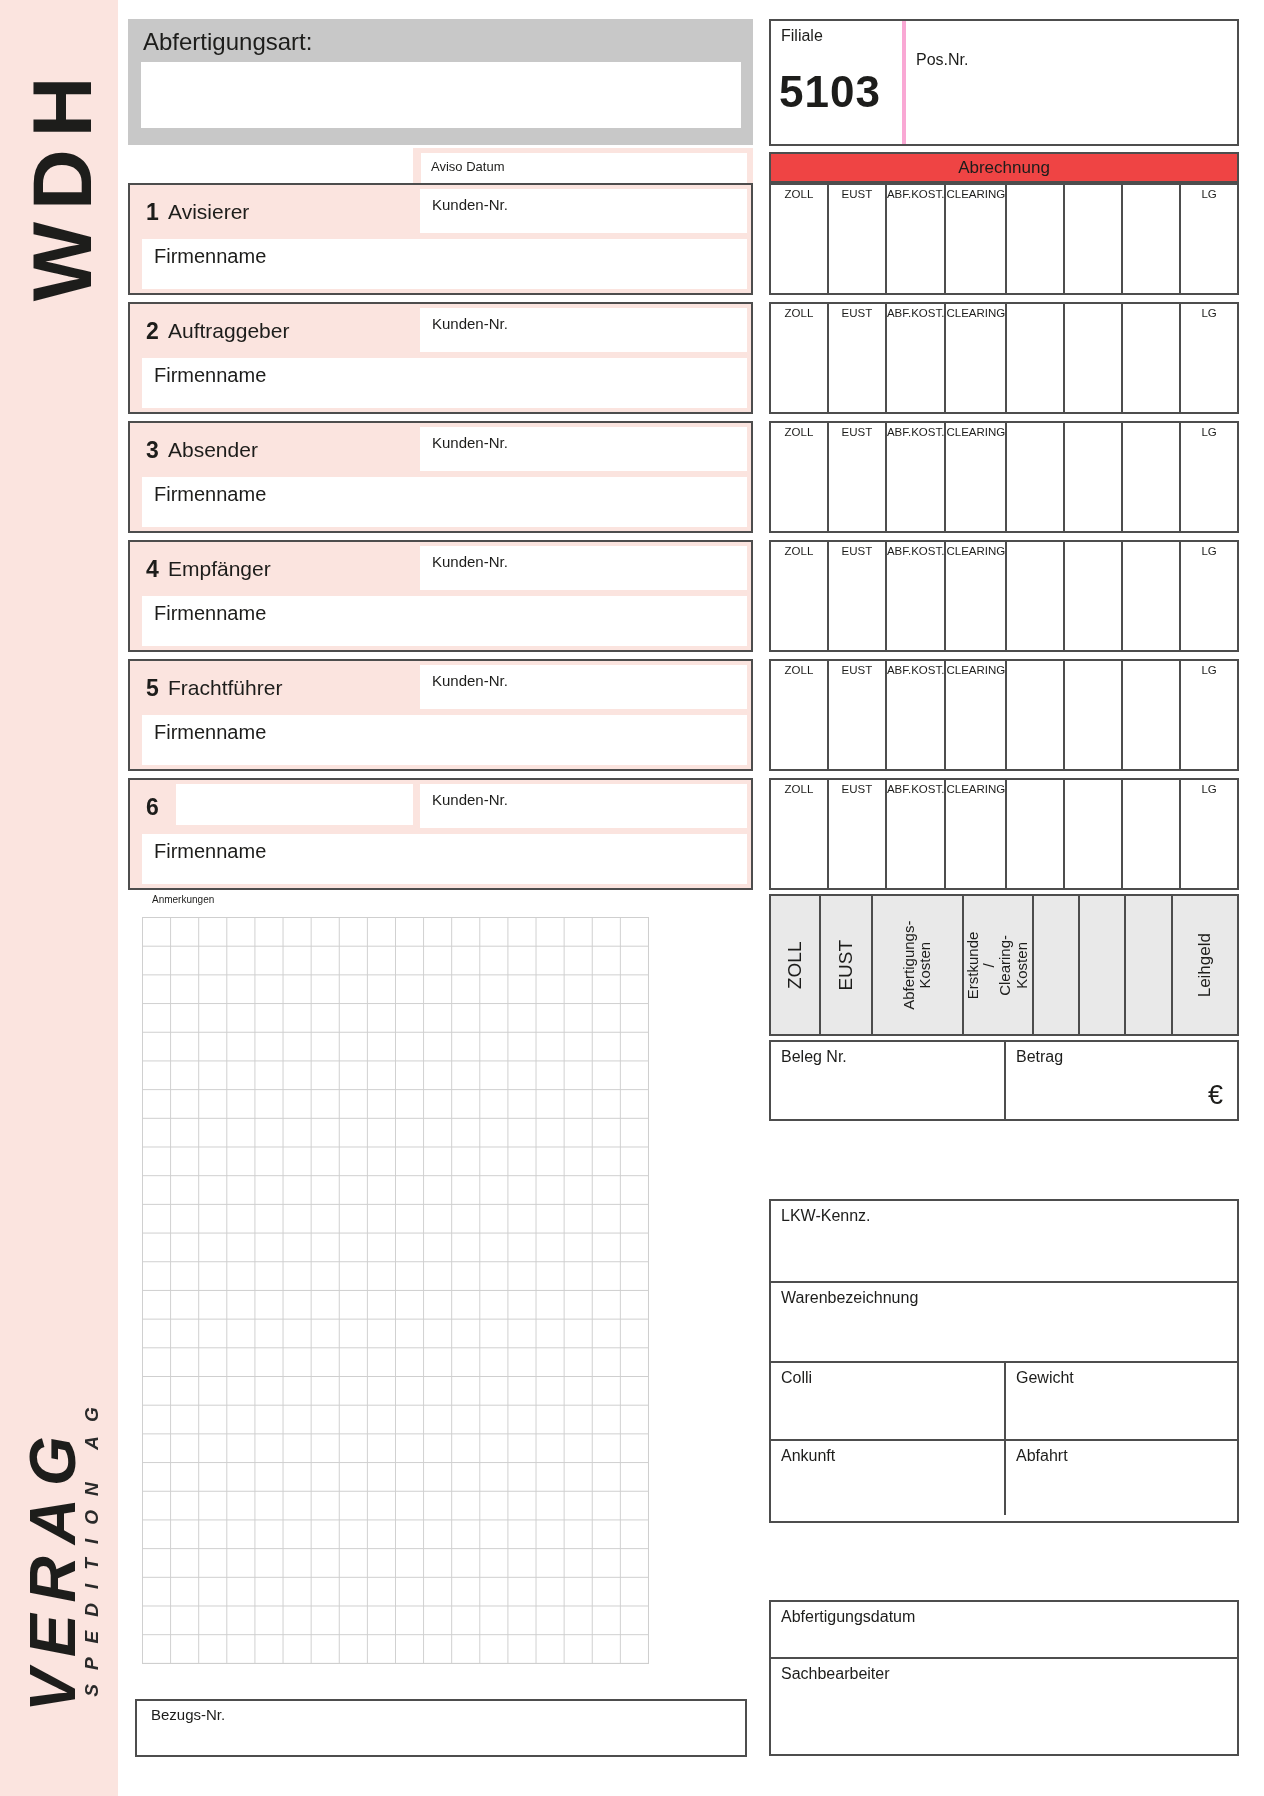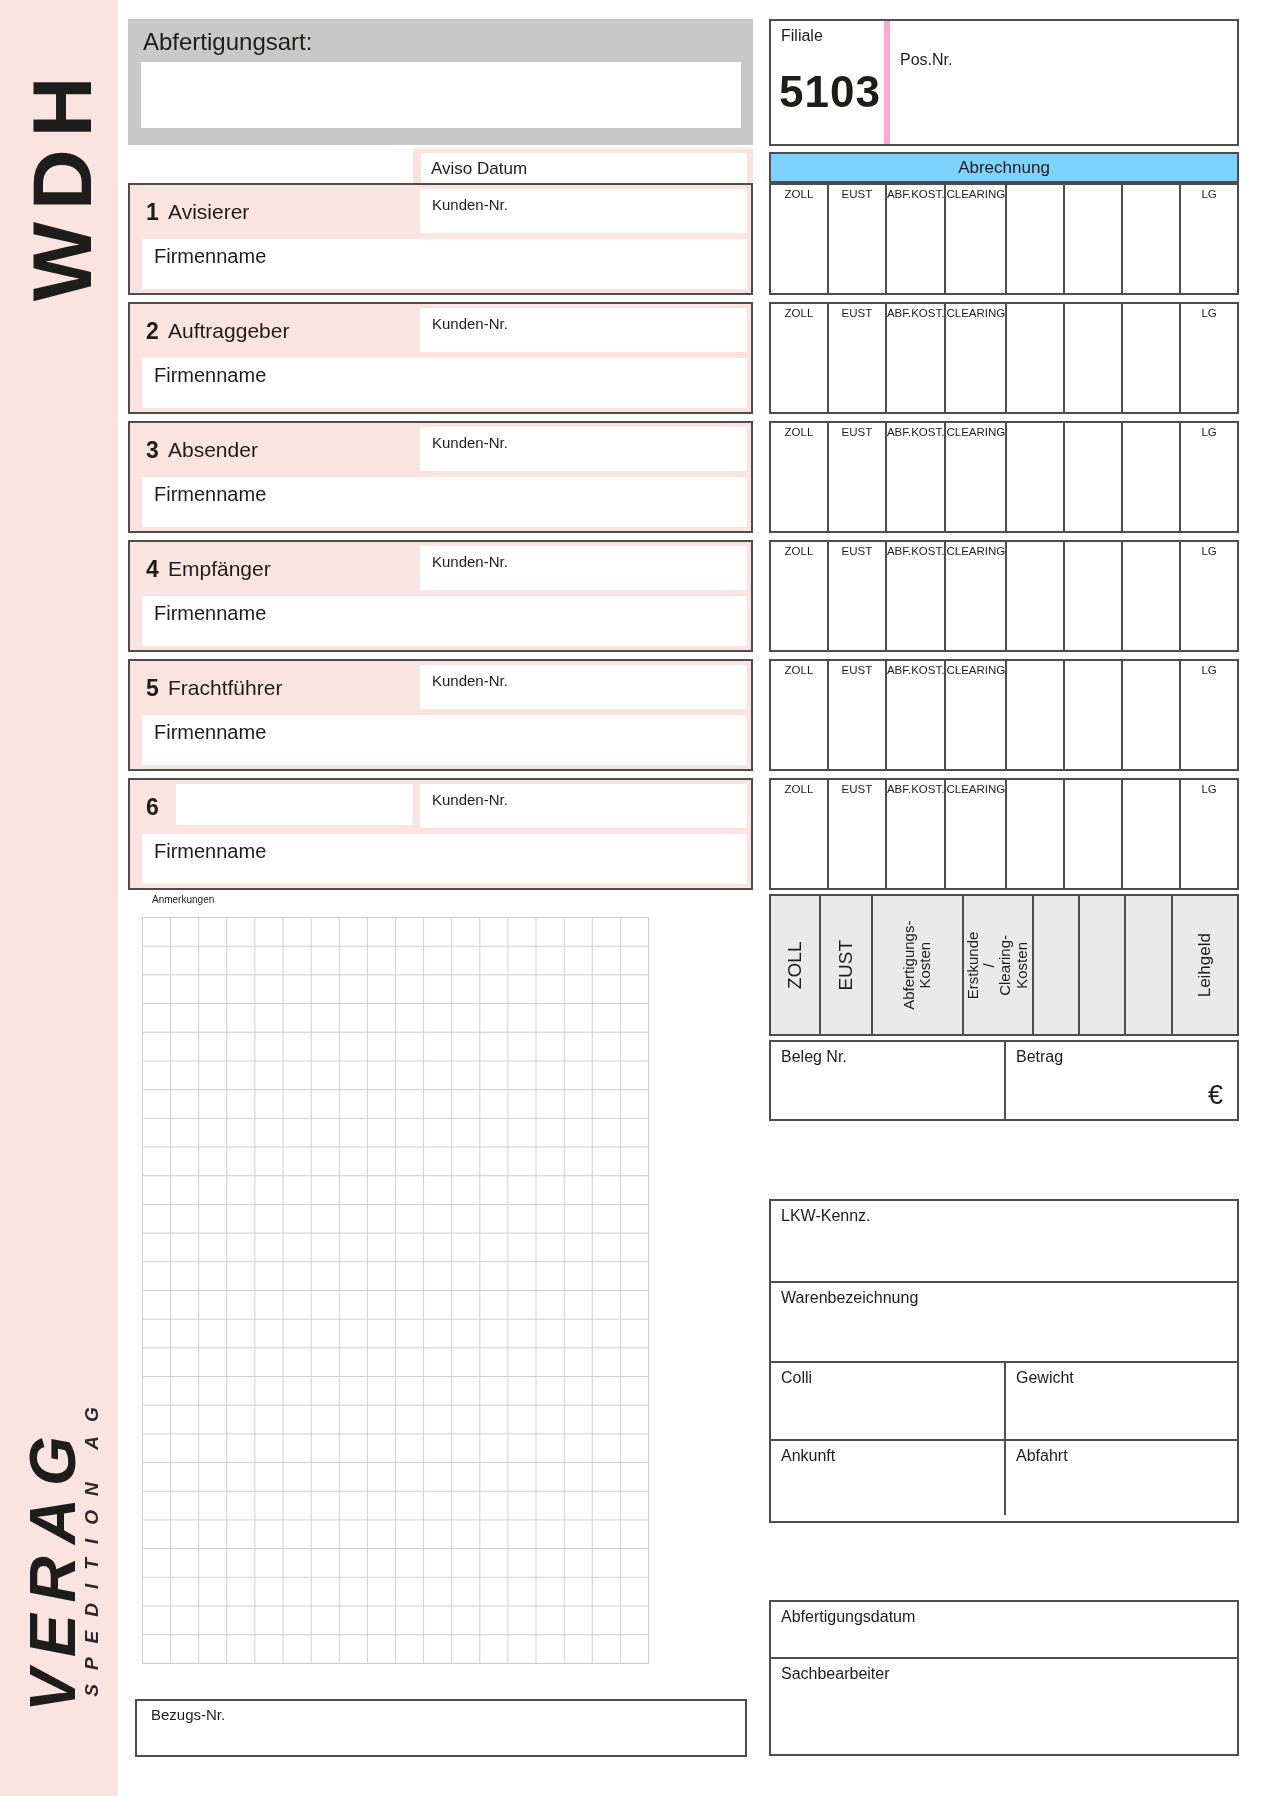--- a/index.html
+++ b/index.html
@@ -11,39 +11,39 @@
   .rot{position:absolute;transform:translate(-50%,-50%) rotate(-90deg);white-space:nowrap;}
   #wdh-text{font-size:84px;font-weight:bold;letter-spacing:12px;color:#1d1d1b;}
   #verag-text{font-size:64px;font-weight:bold;font-style:italic;letter-spacing:12px;color:#1d1d1b;}
   #verag-sub{font-size:19px;font-weight:bold;font-style:italic;letter-spacing:14px;color:#2a2a2a;}
   
   #abf-box{left:128px;top:19px;width:625px;height:126px;background:#c8c8c8;}
   #abf-label{left:15px;top:9px;font-size:24px;}
   #abf-input{left:13px;top:43px;width:600px;height:66px;background:#ffffff;}
   
   #filiale-box{left:769px;top:19px;width:470px;height:127px;border:2px solid #4d4d4d;background:#fff;display:flex;}
-  #filiale-cell{width:113px;border-right:6px solid #f9a8d4;position:relative;}
+  #filiale-cell{width:113px;border-right:4px solid #f9a8d4;position:relative;padding-left:18px;}
   #posnr-cell{flex:1;position:relative;margin-top:24px;}
   .box-label{position:absolute;left:10px;top:6px;font-size:16px;}
   #filiale-number{position:absolute;left:8px;top:46px;font-size:44px;font-weight:bold;letter-spacing:1px;}
   
   #aviso-band{left:413px;top:148px;width:340px;height:36px;background:#fbe4df;}
   #aviso-input{left:8px;top:5px;width:326px;height:31px;background:#fff;position:absolute;}
-  #aviso-label{position:absolute;left:10px;top:6px;font-size:17px;}
+  #aviso-label{position:absolute;left:10px;top:6px;font-size:13px;}
   
   .section{left:128px;width:625px;height:112px;background:#fbe4df;border:2px solid #4d4d4d;}
   .sec-number{position:absolute;left:16px;top:14px;font-size:23px;font-weight:bold;}
   .sec-title{position:absolute;left:38px;top:15px;font-size:21px;}
   .kunden-field{position:absolute;left:290px;top:4px;width:327px;height:44px;background:#fff;}
   .kunden-label{position:absolute;left:12px;top:7px;font-size:15px;}
   .firmen-field{position:absolute;left:12px;top:54px;width:605px;height:50px;background:#fff;}
   .firmen-label{position:absolute;left:12px;top:6px;font-size:20px;}
   .sec6-title-field{position:absolute;left:46px;top:4px;width:237px;height:41px;background:#fff;}
   
-  #abr-header{left:769px;top:152px;width:470px;height:31px;background:#7dd3fc;border:2px solid #4d4d4d;
+  #abr-header{left:769px;top:152px;width:470px;height:31px;background:#ef4444;border:2px solid #4d4d4d;
               text-align:center;font-size:17px;line-height:27px;}
   .abrow{left:769px;width:470px;height:112px;border:2px solid #4d4d4d;background:#fff;display:flex;}
   .abcell{flex:1;border-left:2px solid #4d4d4d;position:relative;}
   .abcell:first-child{border-left:none;}
   .abhead{display:block;text-align:center;font-size:11.5px;padding-top:3px;white-space:nowrap;overflow:hidden;}
   #vlabel-row{left:769px;top:894px;width:470px;height:142px;background:#e9e9e9;border:2px solid #4d4d4d;display:flex;}
   .vcell{flex:1;border-left:2px solid #4d4d4d;display:flex;align-items:center;justify-content:center;}
   .vcell:first-child{border-left:none;}
   .vspan{transform:rotate(-90deg);white-space:pre-line;text-align:center;line-height:1.08;font-size:15px;}
   .vspan.big{font-size:19px;}

